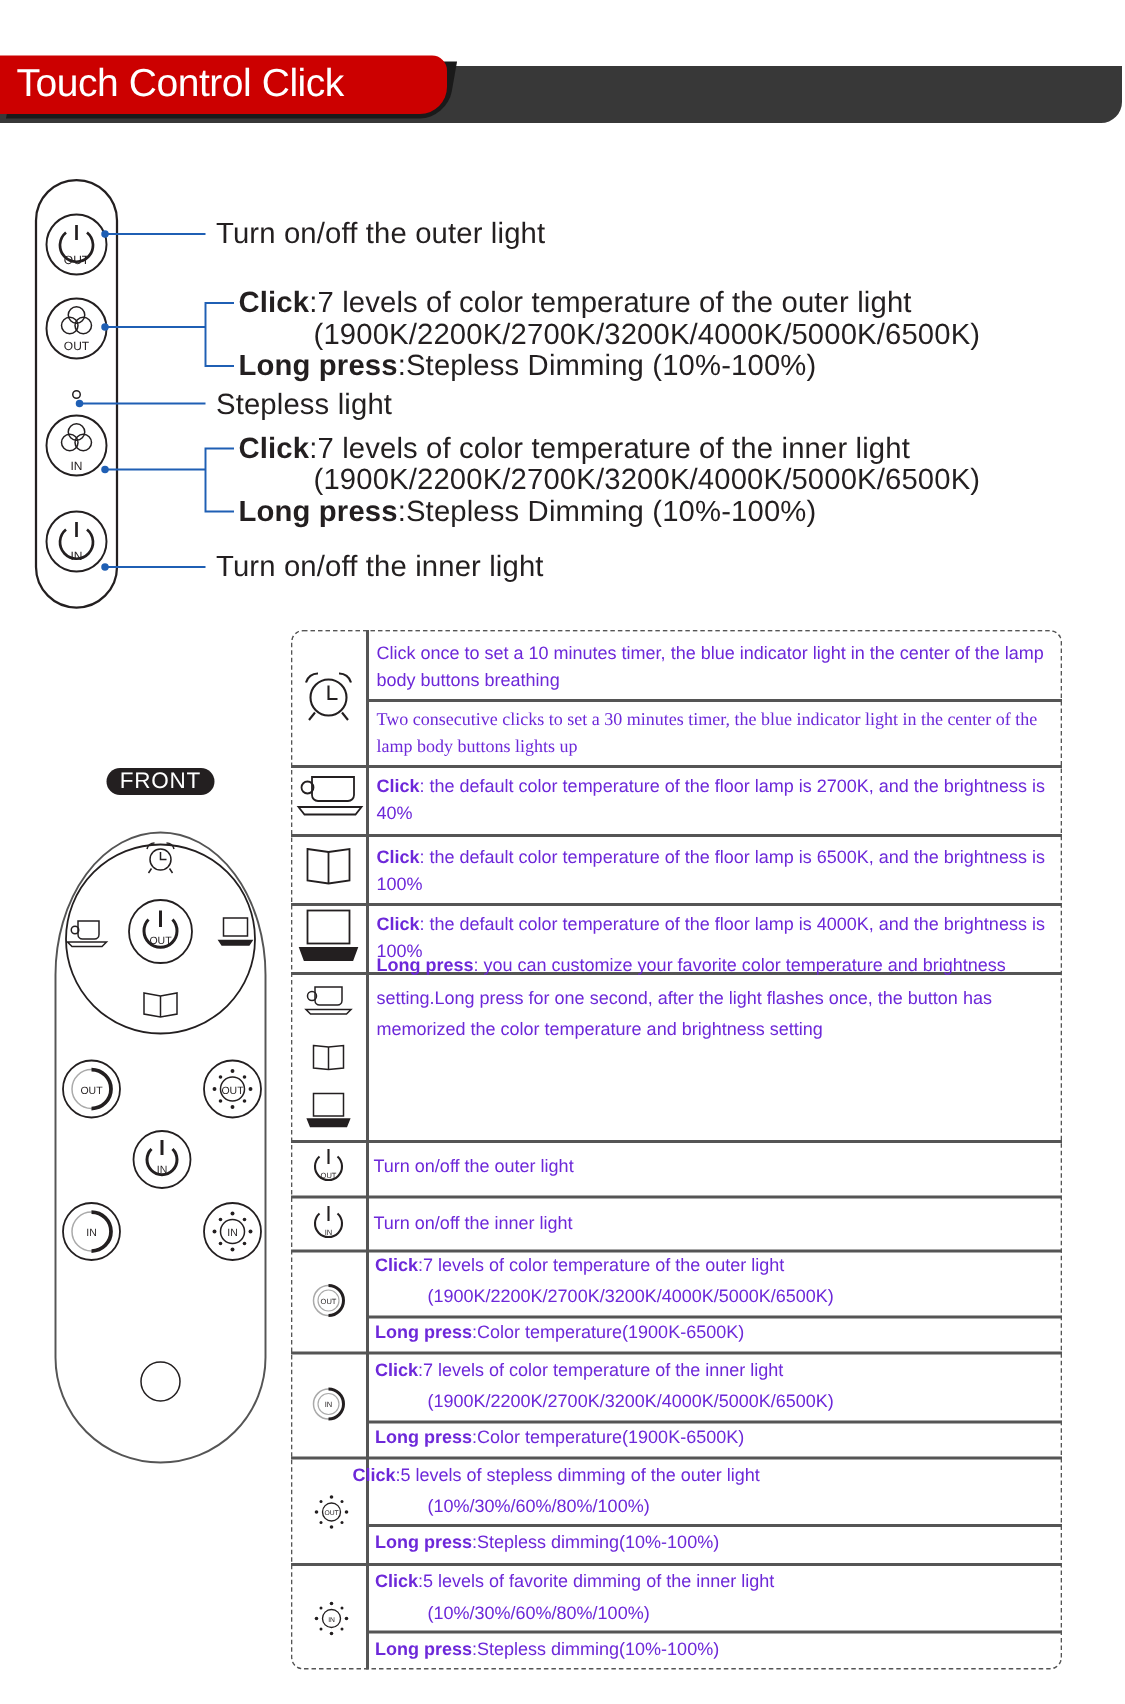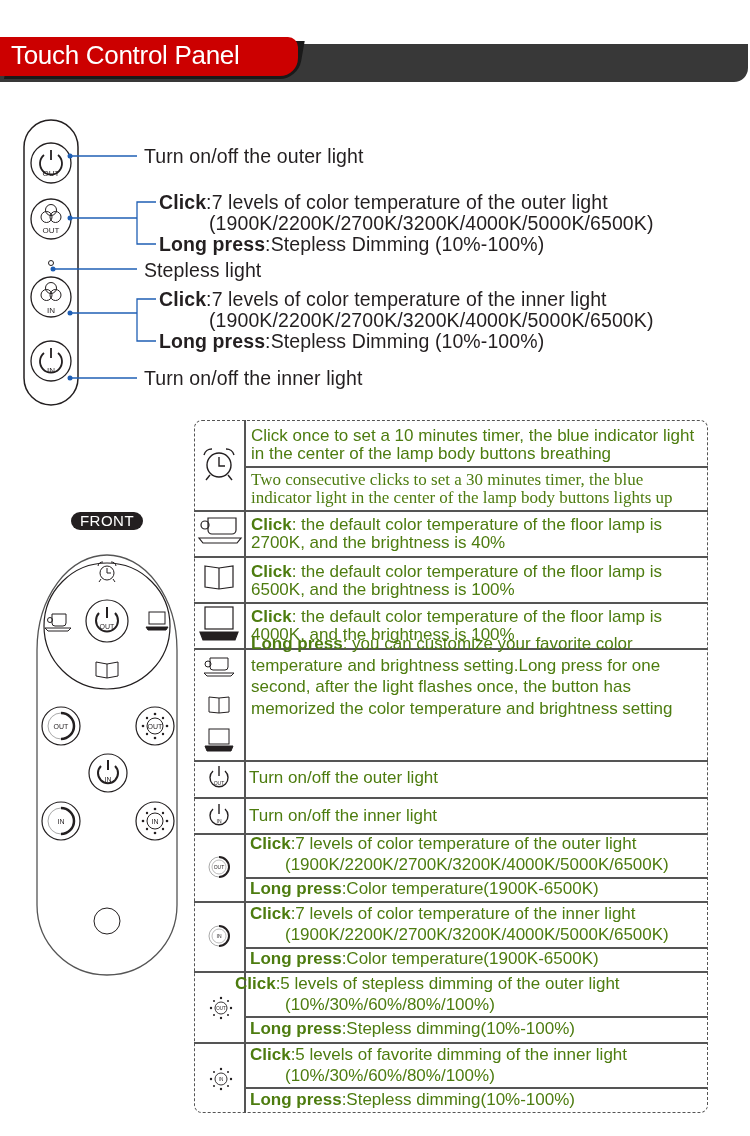--- a/index.html
+++ b/index.html
@@ -17,32 +17,32 @@
   .callout b { font-weight: bold; }
 
   
   .front-badge { position: absolute; left: 71px; top: 512px; width: 72px; height: 18px; background: #231f20; color: #fff; border-radius: 9px; font-size: 15px; line-height: 18px; text-align: center; letter-spacing: 0.5px; }
   .remote-svg { position: absolute; left: 30px; top: 538px; }
 
   
   .tbl { position: absolute; left: 194px; top: 420px; width: 514px; height: 693px; border: 1.5px dashed #555; border-radius: 8px; box-sizing: border-box; }
   .col-line { position: absolute; left: 244px; top: 420px; width: 1.5px; height: 693px; background: #555; }
   .hline { position: absolute; height: 1.5px; background: #555; }
-  .cell { position: absolute; font-size: 17px; line-height: 17.5px; color: #4d7c0f; }
+  .cell { position: absolute; font-size: 12px; line-height: 17.5px; color: #6d28d9; }
   .cell b { font-weight: bold; }
   .ind { padding-left: 35px; }
   .icon { position: absolute; }
 </style>
 </head>
 <body>
 
 <div class="hdr-dark"></div>
 <div class="hdr-red-shadow"></div>
 <div class="hdr-red"></div>
-<div class="hdr-title">Touch Control Panel</div>
+<div class="hdr-title">Touch Control Click</div>
 
 <svg class="panel-svg" width="750" height="300" viewBox="0 110 750 300">
 
   <rect x="24" y="120" width="54" height="285" rx="27" ry="27" fill="none" stroke="#231f20" stroke-width="1.5"></rect>
 
   <g>
     <circle cx="51" cy="163" r="20" fill="none" stroke="#231f20" stroke-width="1.3"></circle>
     <path d="M44 155 A11 11 0 1 0 58 155" fill="none" stroke="#231f20" stroke-width="1.8"></path>
     <line x1="51" y1="150" x2="51" y2="160" stroke="#231f20" stroke-width="1.8"></line>
     <text x="51" y="176" font-size="8" text-anchor="middle" font-family="Liberation Sans, sans-serif" fill="#231f20">OUT</text>

